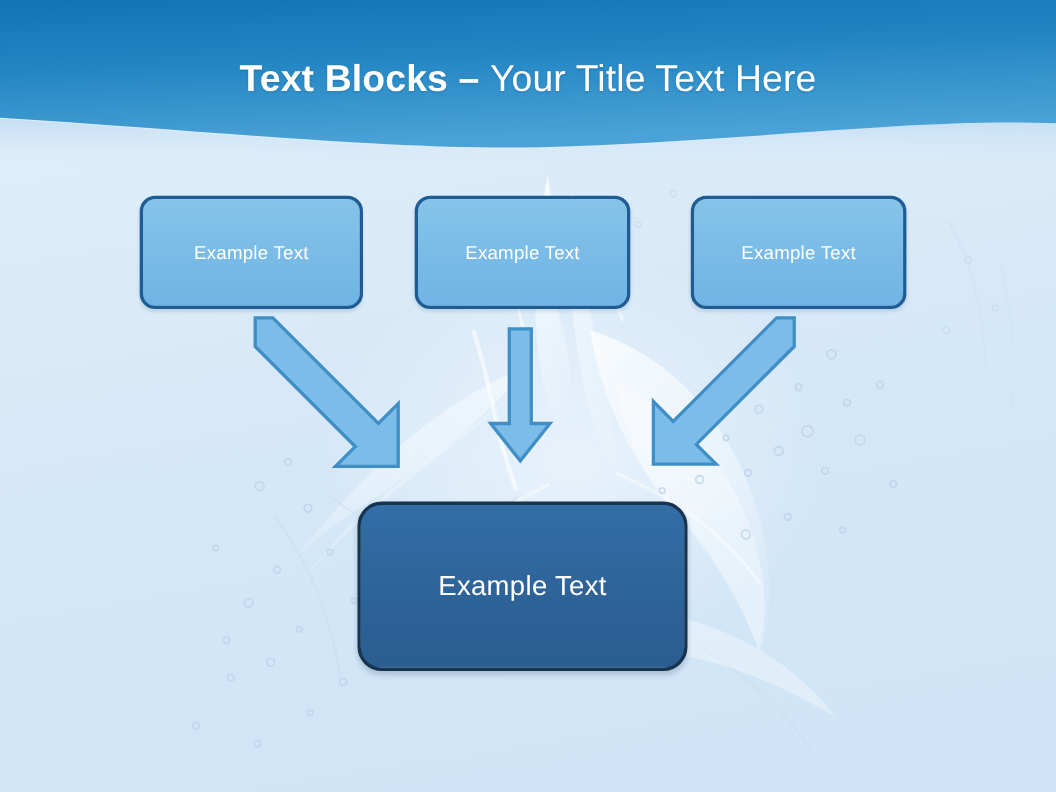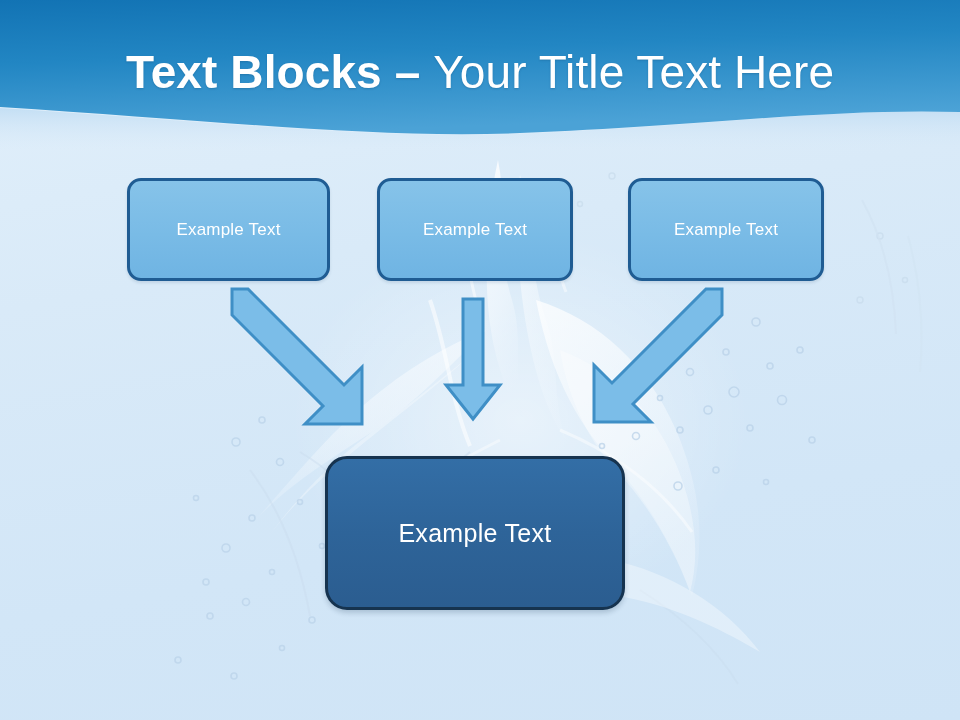--- a/index.html
+++ b/index.html
@@ -49,21 +49,21 @@
     width: 960px;
     height: 150px;
   }
 
   .slide-title {
     position: absolute;
     left: 0;
     top: 52px;
     width: 960px;
     text-align: center;
-    font-size: 46px;
+    font-size: 34px;
     line-height: 40px;
     color: #ffffff;
     letter-spacing: 0.1px;
     white-space: nowrap;
     text-shadow: 0 1px 2px rgba(10,60,100,0.25);
   }
   .slide-title .t-strong {
     font-weight: bold;
   }
   .slide-title .t-light {

